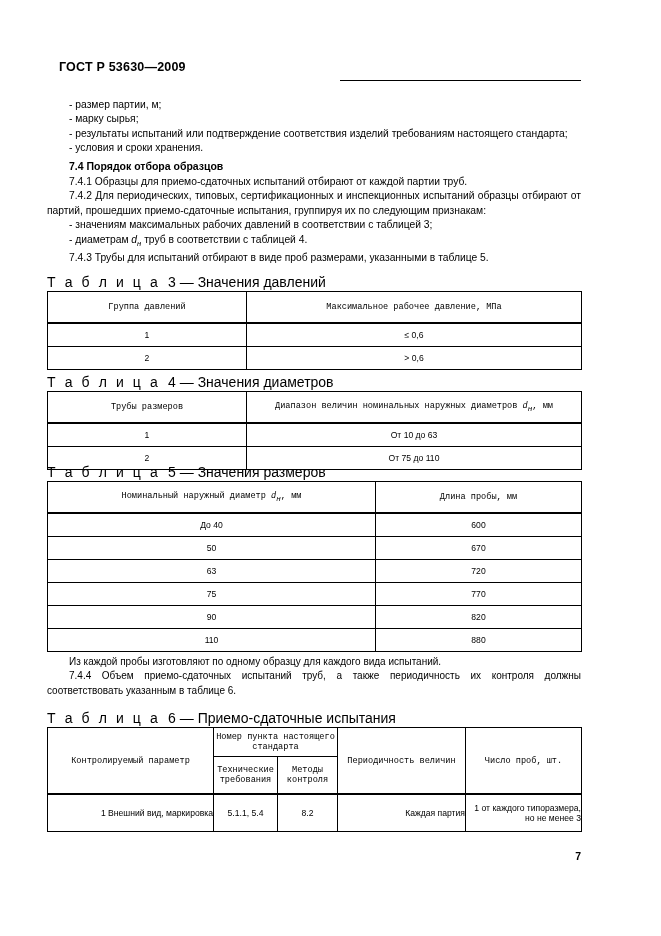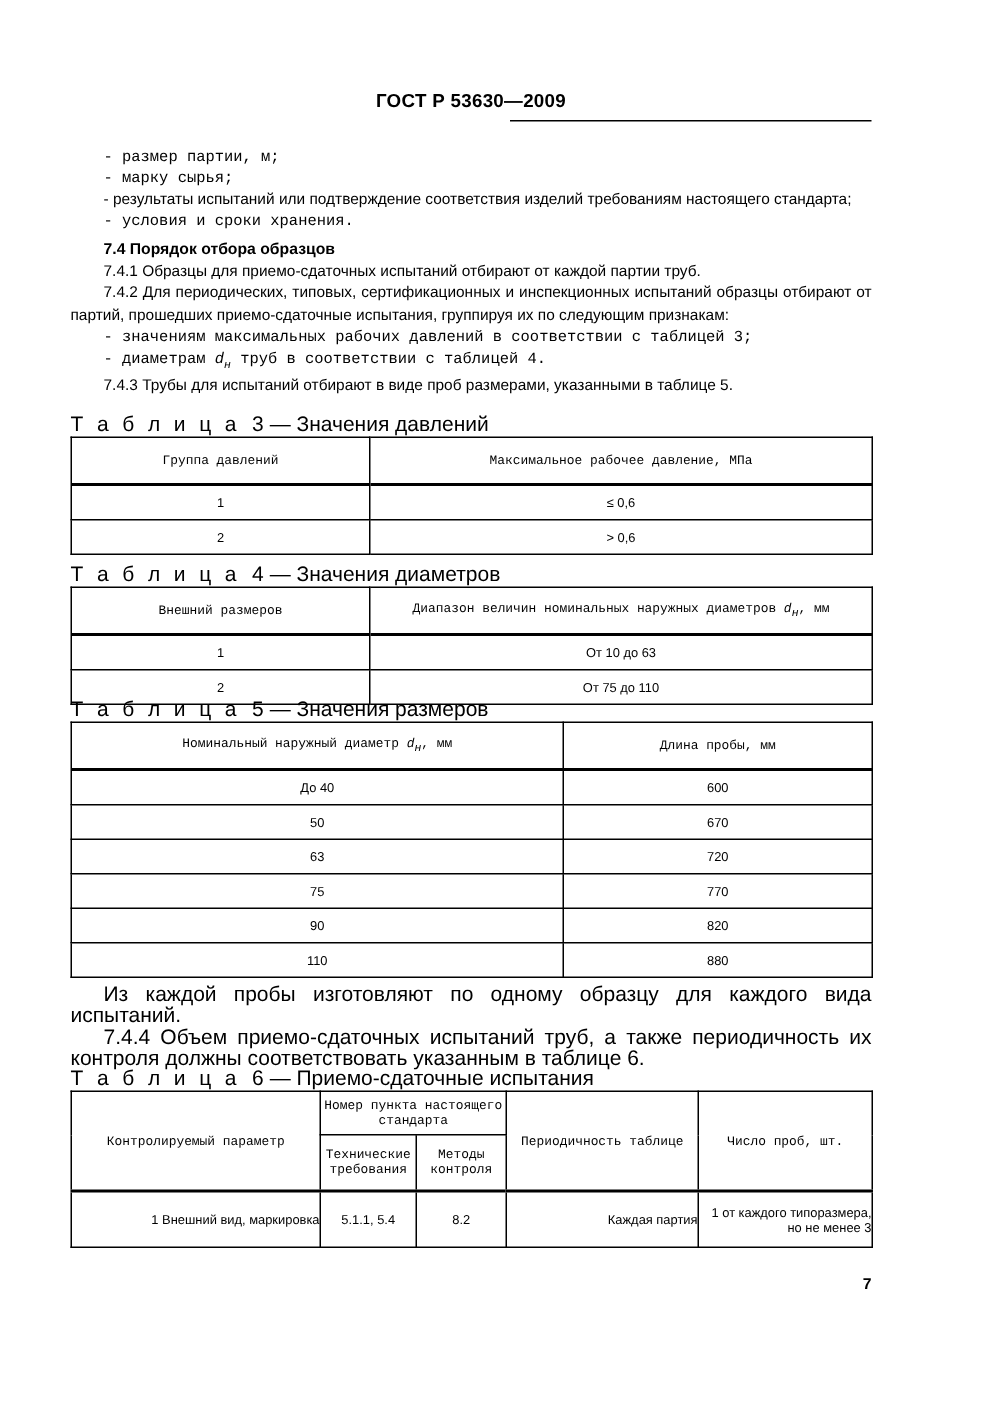--- a/index.html
+++ b/index.html
@@ -18,24 +18,24 @@
     height: 936px;
     margin: 0 auto;
     background: #ffffff;
     overflow: hidden;
     box-sizing: border-box;
   }
 
   
   .doc-header {
     position: absolute;
-    left: 47px;
+    left: 59px;
     top: 60px;
     width: 534px;
-    text-align: center;
+    text-align: left;
     font-size: 12.5px;
     font-weight: bold;
     letter-spacing: 0.2px;
   }
   .header-rule {
     position: absolute;
     left: 340px;
     top: 80px;
     width: 241px;
     height: 1px;
@@ -54,21 +54,20 @@
   p.para {
     margin: 0;
     text-align: justify;
     text-indent: 0;
   }
   p.indent {
     text-indent: 22px;
   }
   p.dash {
     text-indent: 22px;
-    font-family: Liberation Mono, monospace;
   }
   p.just {
     text-align: justify;
     text-align-last: left;
   }
   h3.subhead {
     margin: 3px 0 2px 0;
     font-size: 10.5px;
     font-weight: bold;
     text-indent: 22px;
@@ -124,21 +123,21 @@
   #tbl3-wrap { top: 277px; }
   #tbl4-wrap { top: 377px; }
   #tbl5-wrap { top: 467px; }
   #tbl6-wrap { top: 713px; }
 
   .mid-note {
     position: absolute;
     left: 47px;
     top: 655px;
     width: 534px;
-    font-size: 14px;
+    font-size: 10px;
     line-height: 14.4px;
   }
 
   
   table.t6 td { vertical-align: middle; }
   table.t6 td.left-cell {
     text-align: right;
     padding-left: 6px;
   }
   .pagenum {
@@ -204,21 +203,21 @@
 
   <div class="tbl-wrap" id="tbl4-wrap">
     <p class="tbl-caption"><span class="tword">Т а б л и ц а</span>&nbsp; <span>4 — Значения диаметров</span></p>
     <table class="gost t4">
       <colgroup>
           <col style="width:199px">
           <col style="width:335px">
         </colgroup>
       <thead>
         <tr>
-          <th class="c-head">Внешний размеров</th>
+          <th class="c-head">Трубы размеров</th>
           <th class="c-head"><span>Диапазон величин номинальных наружных диаметров </span><span class="ital">d</span><span class="sub">н</span><span>, мм</span></th>
         </tr>
       </thead>
       <tbody>
         <tr>
           <td class="c-row">1</td>
           <td class="c-row">От 10 до 63</td>
         </tr>
         <tr>
           <td class="c-row">2</td>
@@ -282,21 +281,21 @@
         <col style="width:166px">
           <col style="width:64px">
           <col style="width:60px">
           <col style="width:128px">
           <col style="width:116px">
       </colgroup>
       <thead>
         <tr>
           <td rowspan="2" class="c-head" style="height:54px">Контролируемый параметр</td>
           <td colspan="2" class="inner-h" style="height:28px">Номер пункта настоящего стандарта</td>
-          <td rowspan="2" class="c-head" style="height:54px">Периодичность таблице</td>
+          <td rowspan="2" class="c-head" style="height:54px">Периодичность величин</td>
           <td rowspan="2" class="c-head" style="height:54px">Число проб, шт.</td>
         </tr>
         <tr>
           <td style="height:36px">Технические требования</td>
           <td style="height:36px">Методы контроля</td>
         </tr>
       </thead>
       <tbody>
         <tr>
           <td class="left-cell" style="height:36px">1 Внешний вид, маркировка</td>

